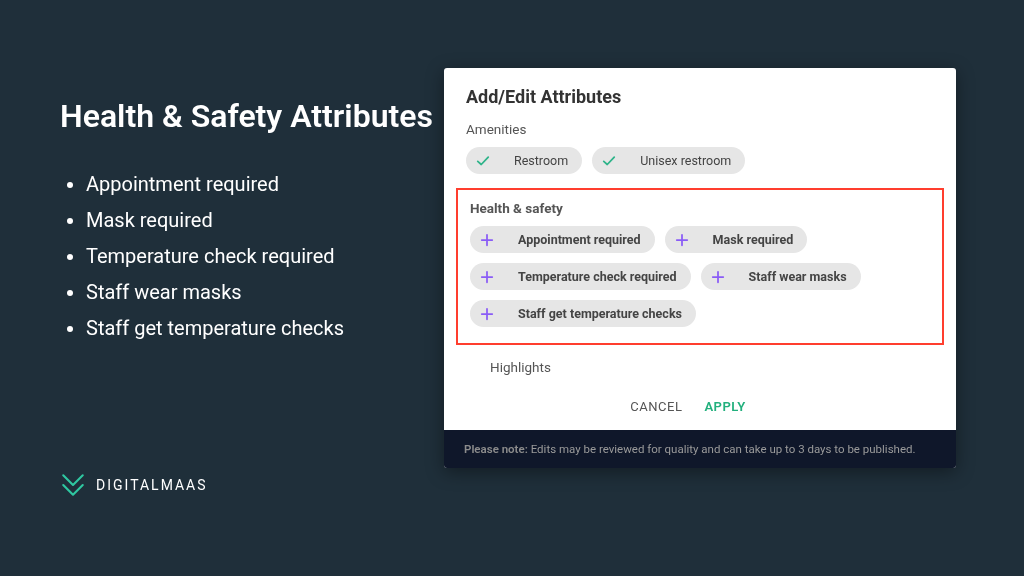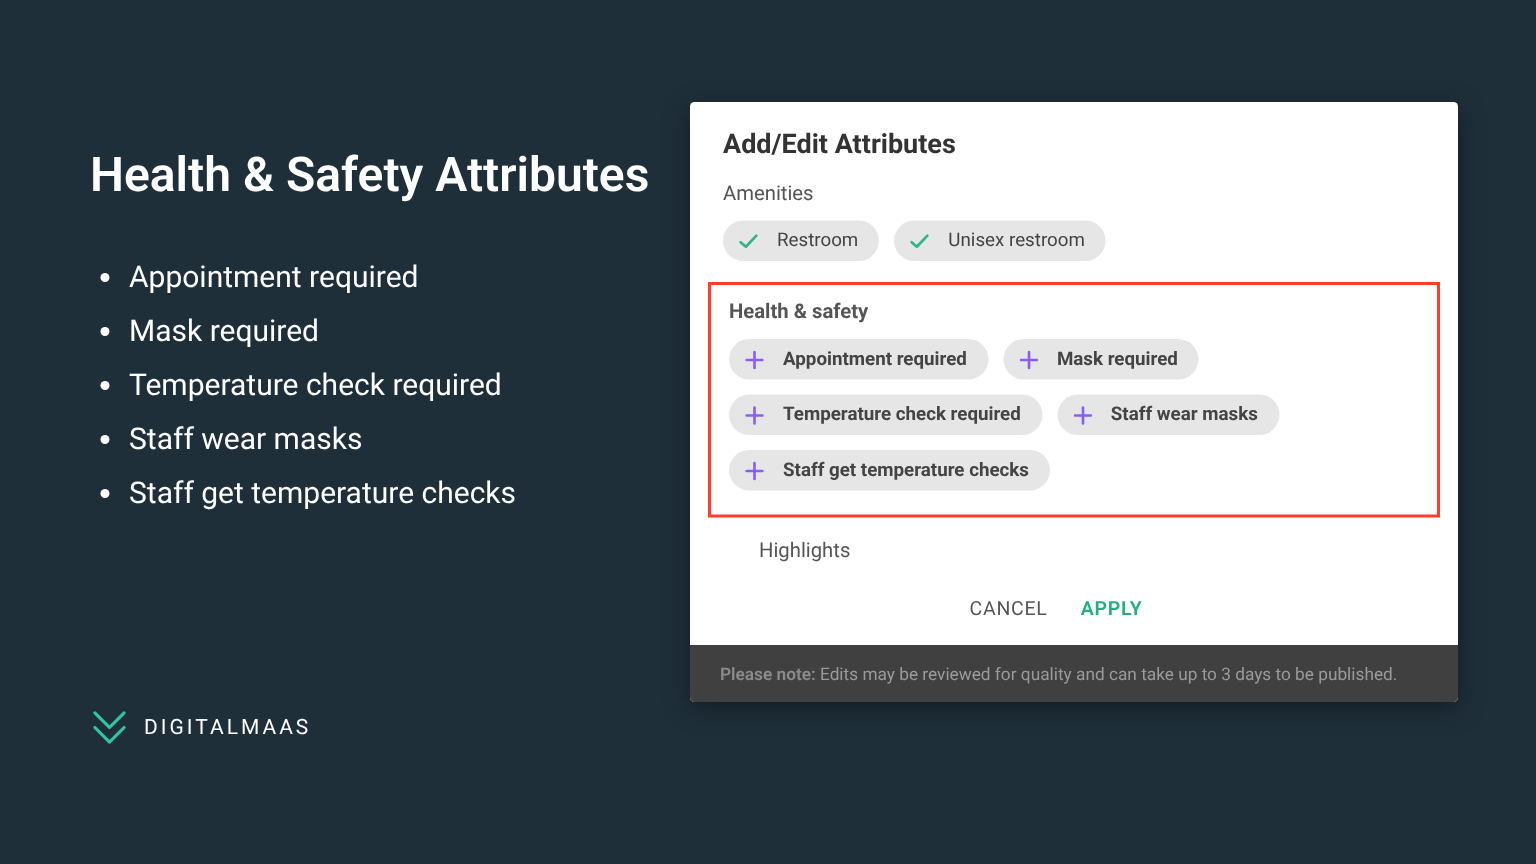--- a/index.html
+++ b/index.html
@@ -47,21 +47,21 @@
   .logo-text {
     font-size: 14px;
     letter-spacing: 2px;
     font-weight: 400;
     text-align: center;
   }
 
   
   .card {
     position: absolute;
-    left: 460px;
+    left: 444px;
     top: 68px;
     width: 512px;
     background: #fff;
     color: #333;
     border-radius: 3px;
     box-shadow: 0 4px 18px rgba(0,0,0,.4);
     display: flex;
     flex-direction: column;
   }
   .card-body {
@@ -85,21 +85,21 @@
     margin-bottom: 14px;
   }
   .chip {
     background: #e6e6e6;
     border-radius: 18px;
     padding: 6px 14px 6px 10px;
     font-size: 12.5px;
     color: #444;
     display: inline-flex;
     align-items: center;
-    gap: 12px;
+    gap: 24px;
     cursor: pointer;
   }
   .ico-check {
     width: 14px; height: 14px; display:inline-block;
     color: #2fb48a;
   }
   .ico-plus {
     width: 14px; height: 14px; display:inline-block;
     color: #8a5cf6;
   }
@@ -120,21 +120,21 @@
     display: flex;
     justify-content: center;
     gap: 22px;
     padding: 0 24px 16px 0;
     font-size: 13px;
     letter-spacing: .5px;
   }
   .btn-cancel { color: #555; cursor: pointer; }
   .btn-apply  { color: #22b07d; font-weight: 600; cursor: pointer; }
   .footer-note {
-    background: #404040;
+    background: #0f172a;
     color: #9a9a9a;
     font-size: 11.5px;
     padding: 12px 20px;
     border-radius: 0 0 3px 3px;
   }
   .footer-note b { color: #8c8c8c; font-weight: 600; }
 </style>
 </head>
 <body>
 

